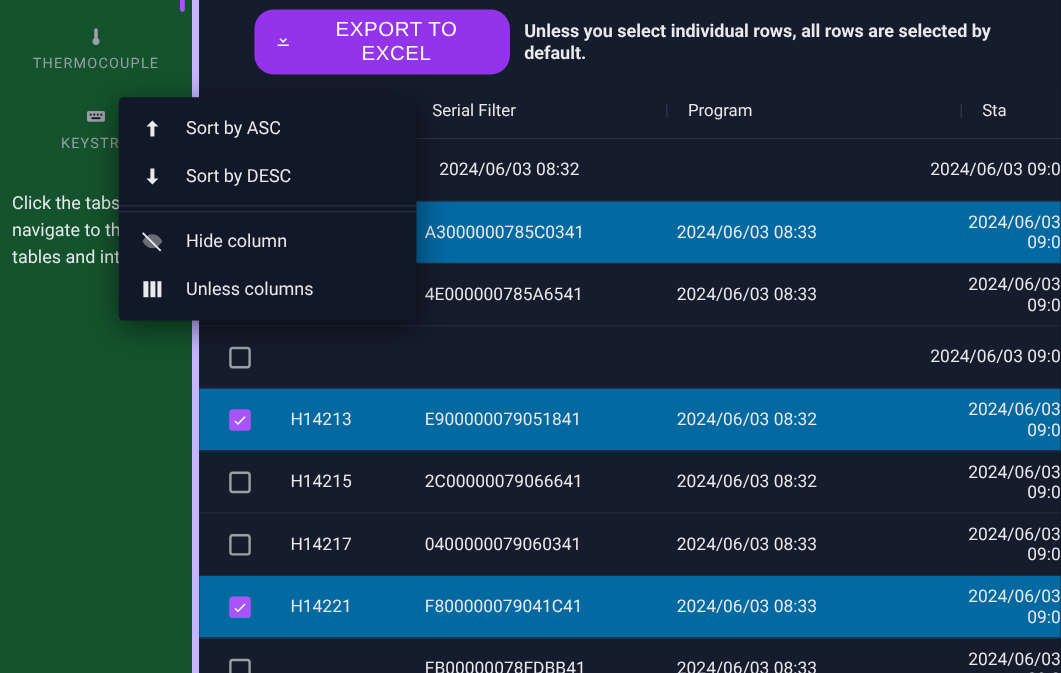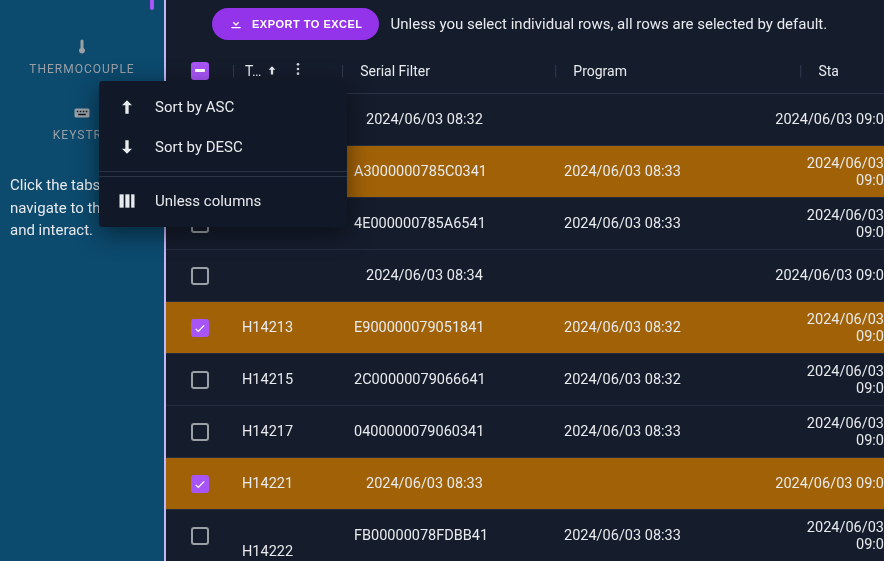--- a/index.html
+++ b/index.html
@@ -1,24 +1,24 @@
 <!DOCTYPE html>
 <html><head>
 <meta charset="utf-8">
 <style>
   * { box-sizing: border-box; margin: 0; padding: 0; }
   html, body { width: 884px; height: 561px; overflow: hidden; font-family: -apple-system, BlinkMacSystemFont, "Segoe UI", Roboto, sans-serif; background: #0d1421; color: #e8eaed; }
   .root { display: flex; width: 100%; height: 100%; }
   .sidebar {
     width: 166px;
     flex-shrink: 0;
-    background: #0c4a6e;
-    padding-top: 16px;
+    background: #14532d;
+    padding-top: 0;
     position: relative;
-    border-right: 2px solid #c4b5fd;
+    border-right: 6px solid #c4b5fd;
   }
   .indicator {
     position: absolute;
     left: 150px;
     top: -20px;
     width: 4px;
     height: 30px;
     background: #a855f7;
     border-radius: 2px;
   }
@@ -47,31 +47,31 @@
     align-items: center;
     gap: 12px;
     padding: 6px 22px 8px 46px;
   }
   .export-btn {
     background: #9333ea;
     color: #fff;
     border: none;
     border-radius: 16px;
     padding: 7px 16px;
-    font-size: 11px;
-    font-weight: 700;
+    font-size: 17px;
+    font-weight: 400;
     letter-spacing: 0.5px;
     display: inline-flex;
     align-items: center;
     gap: 8px;
     cursor: pointer;
     text-align: center;
   }
   .export-btn svg { width: 16px; height: 16px; }
-  .hint { font-size: 15px; color: #e8eaed; }
+  .hint { font-size: 15px; color: #e8eaed; font-weight: bold; }
   .grid {
     width: 100%;
   }
   .grid-header {
     display: flex;
     align-items: center;
     height: 46px;
     border-bottom: 1px solid #2a3447;
     padding-left: 8px;
     font-size: 14px;
@@ -96,21 +96,21 @@
     background: #a855f7; border-color: #a855f7;
   }
   .checkbox.indeterminate::after {
     content:""; width:10px; height:2.5px; background:#fff; border-radius:1px;
   }
   .checkbox.checked svg { width:14px; height:14px; }
   .row {
     display:flex; align-items:center; height:52px; border-bottom:1px solid #232c40;
     padding-left:8px; font-size:14.5px; color:#e8eaed;
   }
-  .row.sel { background:#a16207; }
+  .row.sel { background:#0369a1; }
   
   .menu {
     position:absolute;
     left: 99px; top: 81px;
     width: 248px;
     background: #111827;
     border-radius: 4px;
     box-shadow: 0 6px 24px rgba(0,0,0,0.5);
     z-index: 50;
     padding: 6px 0;
@@ -250,21 +250,20 @@
             <div class="col-start" style="text-align: right;">2024/06/03 09:0</div>
           </div>
           <div class="row">
             <div class="col-check">
               <span class="checkbox"></span>
             </div>
             <span style="width: 12px;"></span>
             <div class="col-tag" style="width: 94px;"></div>
             <span style="width: 12px;"></span>
             <span style="width: 12px;"></span>
-            <div class="col-prog">2024/06/03 08:34</div>
             <span style="width: 12px;"></span>
             <div class="col-start" style="text-align: right;">2024/06/03 09:0</div>
           </div>
           <div class="row sel">
             <div class="col-check">
               <span class="checkbox checked">
                 <svg viewBox="0 0 24 24" fill="#fff">
                   <path d="M9 16.2l-3.5-3.5L4 14.2 9 19.2 20 8.2l-1.5-1.5z"></path>
                 </svg>
               </span>
@@ -308,20 +307,21 @@
             <div class="col-check">
               <span class="checkbox checked">
                 <svg viewBox="0 0 24 24" fill="#fff">
                   <path d="M9 16.2l-3.5-3.5L4 14.2 9 19.2 20 8.2l-1.5-1.5z"></path>
                 </svg>
               </span>
             </div>
             <span style="width: 12px;"></span>
             <div class="col-tag" style="width: 94px;">H14221</div>
             <span style="width: 12px;"></span>
+            <div class="col-serial">F800000079041C41</div>
             <span style="width: 12px;"></span>
             <div class="col-prog">2024/06/03 08:33</div>
             <span style="width: 12px;"></span>
             <div class="col-start" style="text-align: right;">2024/06/03 09:0</div>
           </div>
           <div class="row">
             <div class="col-check">
               <span class="checkbox"></span>
             </div>
             <span style="width: 12px;"></span>
@@ -350,20 +350,29 @@
   <div class="menu-item">
     <span class="mi-icon">
       <svg viewBox="0 0 24 24" fill="#e8eaed">
           <path d="M12 20l-6-6h4V4h4v10h4z"></path>
         </svg>
     </span>
     <span>Sort by DESC</span>
   </div>
   <div class="menu-sep"></div>
   <div class="menu-sep"></div>
+  <div class="menu-item">
+    <span class="mi-icon">
+      <svg viewBox="0 0 24 24" fill="#e8eaed">
+          <path d="M2 12s3.5-7 10-7 10 7 10 7-3.5 7-10 7S2 12 2 12z" opacity=".4"></path>
+          <path d="M3 3l18 18-1.4 1.4L1.6 4.4z"></path>
+        </svg>
+    </span>
+    <span>Hide column</span>
+  </div>
   <div class="menu-item">
     <span class="mi-icon">
       <svg viewBox="0 0 24 24" fill="#e8eaed">
           <rect x="3" y="4" width="5" height="16"></rect>
           <rect x="10" y="4" width="5" height="16"></rect>
           <rect x="17" y="4" width="4" height="16"></rect>
         </svg>
     </span>
     <span>Unless columns</span>
   </div>

